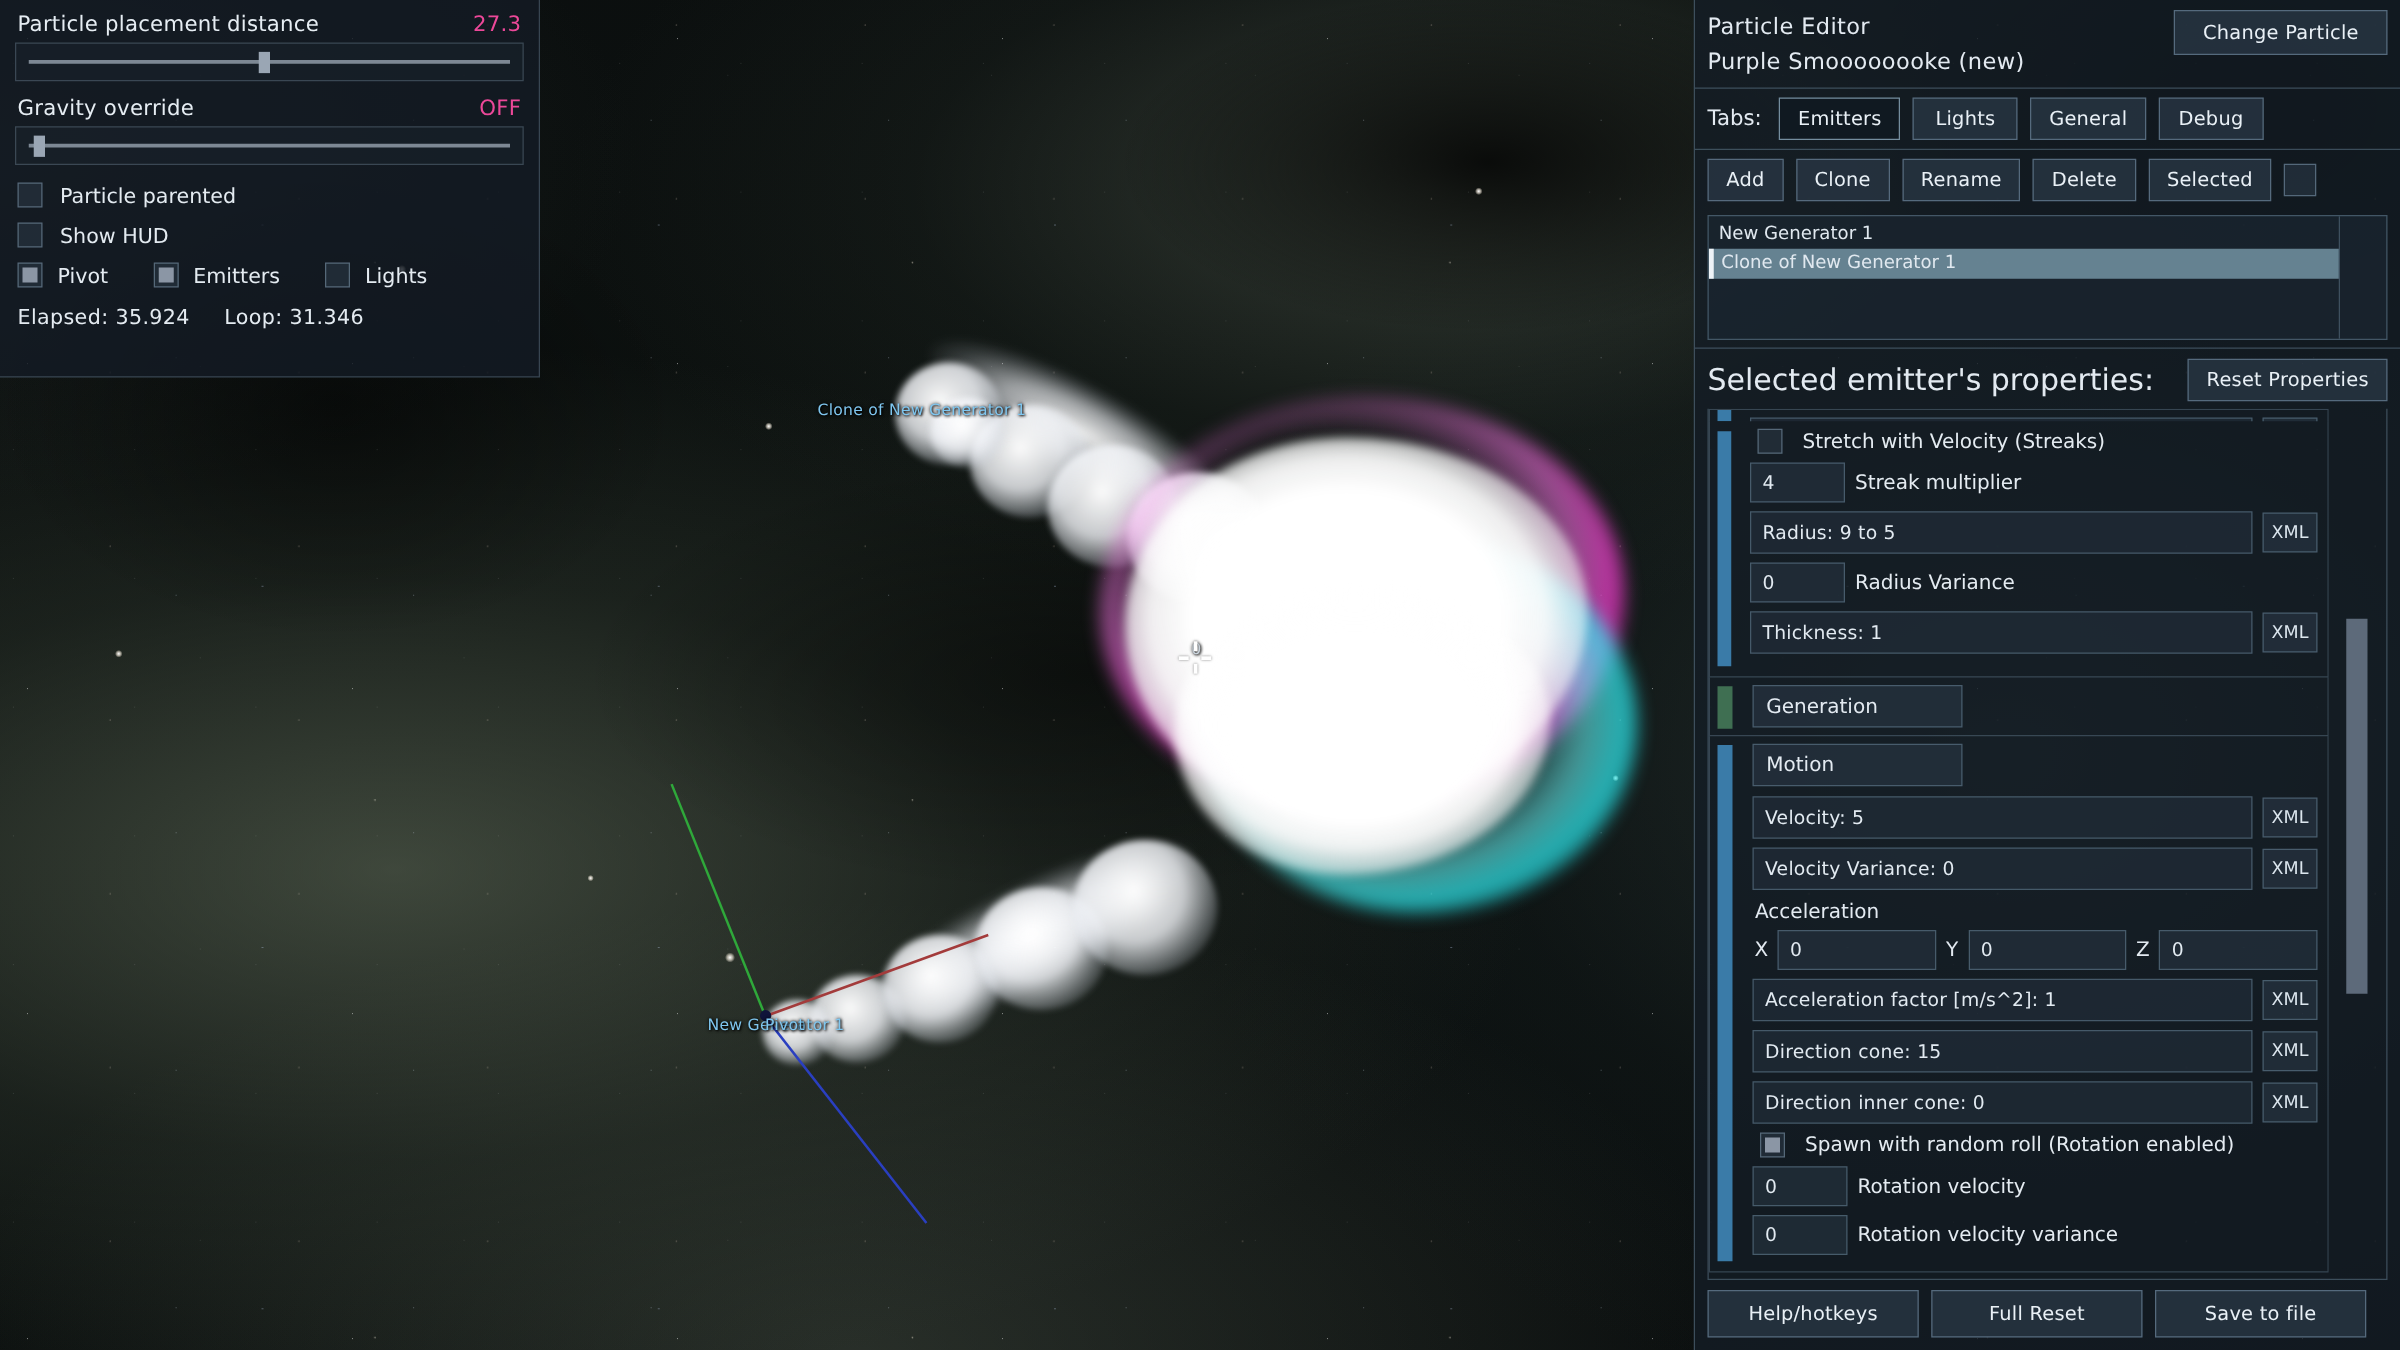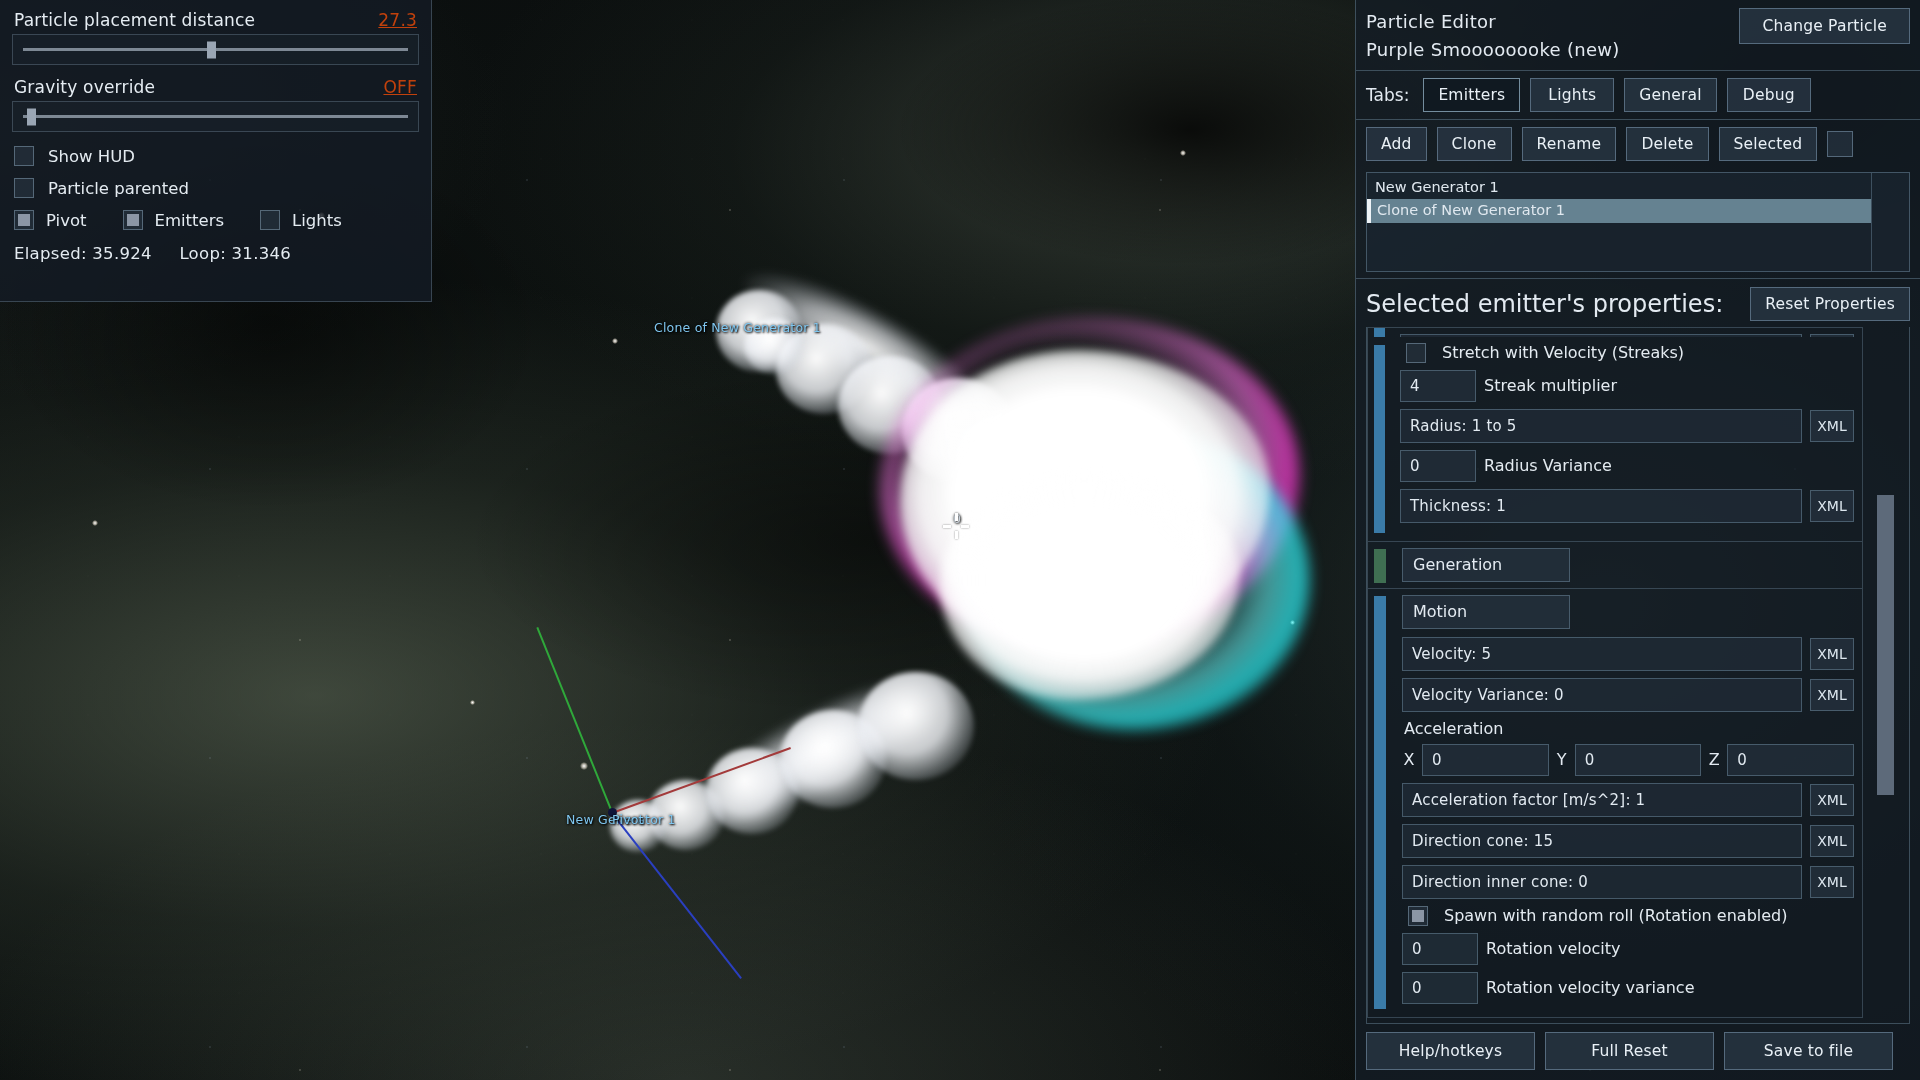--- a/index.html
+++ b/index.html
@@ -109,21 +109,21 @@
   .hud {
     position: absolute; left: 0; top: 0; width: 432px; height: 302px;
     background: rgba(20,27,36,0.82);
     border-right: 1px solid rgba(130,155,175,0.35);
     border-bottom: 1px solid rgba(130,155,175,0.35);
     padding: 6px 12px 0 12px;
     color: #dfe8ef;
   }
   .hud-row { display:flex; justify-content: space-between; align-items: baseline; font-size: 17px; letter-spacing:.2px; padding: 4px 2px 2px 2px; }
   .hud-row .k { color:#e6edf3; }
-  .hud-row .v { color:#c2410c;text-decoration:underline; }
+  .hud-row .v { color:#ec4899; }
   .slider-box {
     height: 31px; border: 1px solid rgba(125,150,170,0.35);
     background: rgba(30,40,50,0.35); margin: 2px 0 8px 0;
     position: relative; display:flex; align-items:center;
   }
   .slider-track { position:absolute; left: 10px; right: 10px; height: 3px; background: rgba(160,172,186,0.75); }
   .slider-knob { position:absolute; width: 9px; height: 17px; background: #9aa6b4; top:50%; transform: translateY(-50%); }
 
   .chk-line { display:flex; align-items:center; gap: 14px; padding: 6px 2px; }
   .chk {
@@ -302,25 +302,25 @@
       <span class="k">Gravity override</span>
       <span class="v">OFF</span>
     </div>
     <div class="slider-box">
       <div class="slider-track"></div>
       <div class="slider-knob" style="left:3.5%;"></div>
     </div>
 
     <div class="chk-line">
       <span class="chk"></span>
-      <span class="chk-label">Show HUD</span>
+      <span class="chk-label">Particle parented</span>
     </div>
     <div class="chk-line">
       <span class="chk"></span>
-      <span class="chk-label">Particle parented</span>
+      <span class="chk-label">Show HUD</span>
     </div>
 
     <div class="chk-triple">
       <span class="grp">
         <span class="chk on"></span>
         <span class="chk-label">Pivot</span>
       </span>
       <span class="grp">
         <span class="chk on"></span>
         <span class="chk-label">Emitters</span>
@@ -402,21 +402,21 @@
               <span class="p-chk"></span>
               <span class="p-cap">Stretch with Velocity (Streaks)</span>
             </div>
 
             <div class="p-row">
               <span class="p-num">4</span>
               <span class="p-cap">Streak multiplier</span>
             </div>
 
             <div class="p-row">
-              <span class="p-field">Radius: 1 to 5</span>
+              <span class="p-field">Radius: 9 to 5</span>
               <span class="p-xml">XML</span>
             </div>
 
             <div class="p-row">
               <span class="p-num">0</span>
               <span class="p-cap">Radius Variance</span>
             </div>
 
             <div class="p-row" style="margin-bottom:2px;">
               <span class="p-field">Thickness: 1</span>

